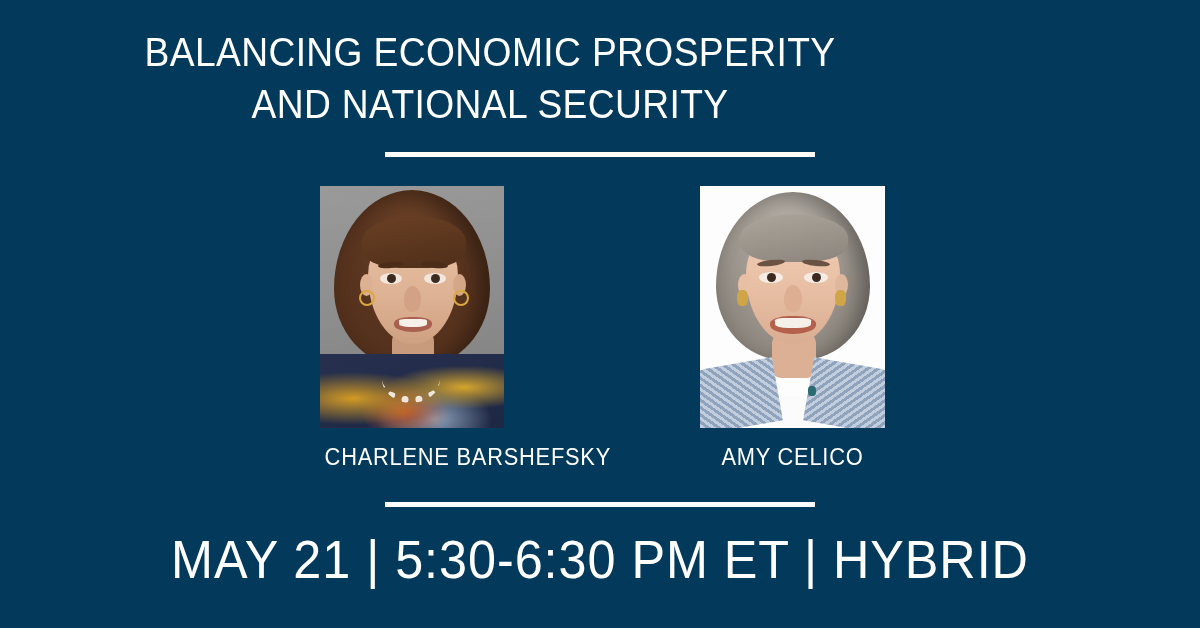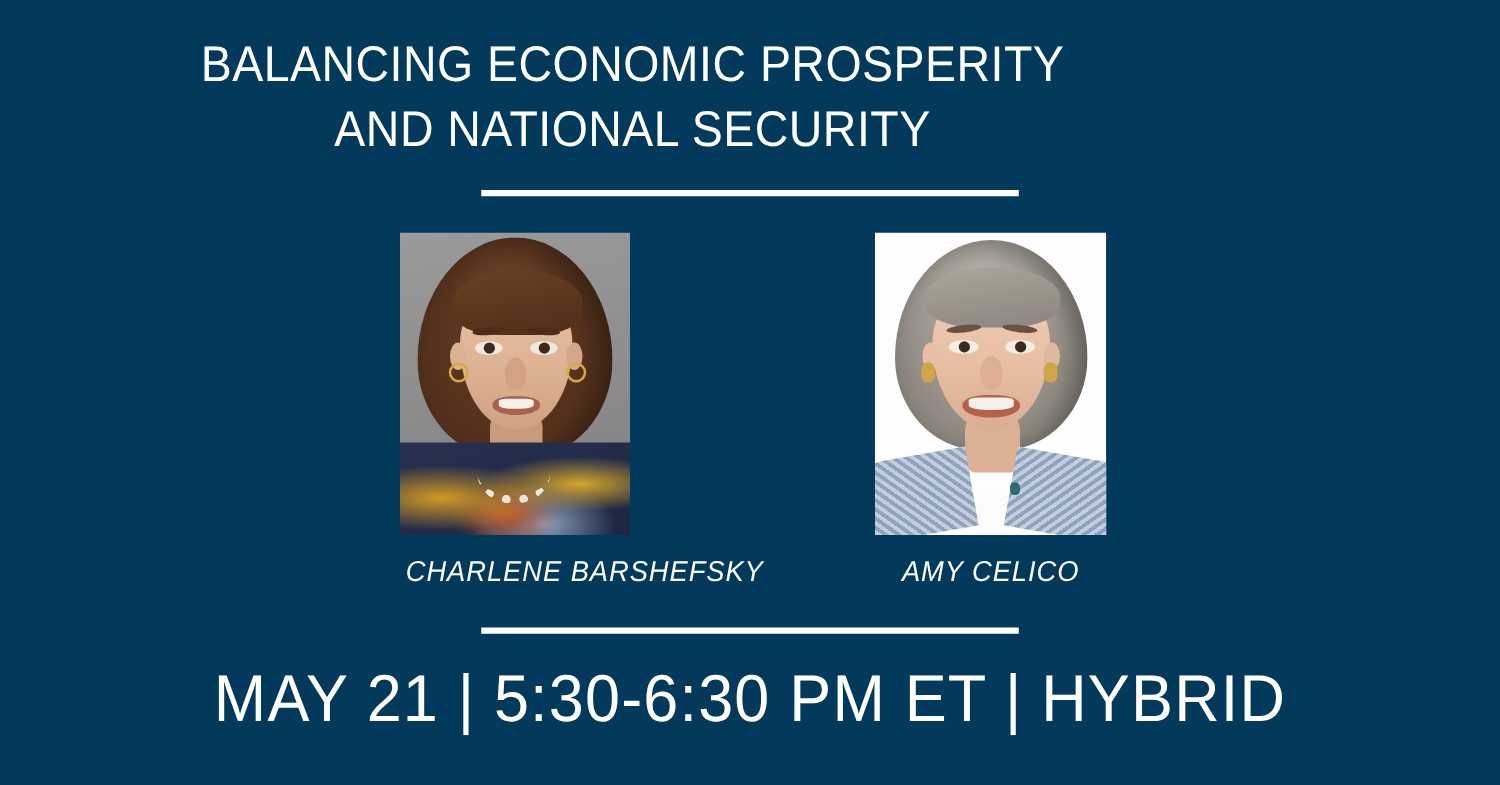--- a/index.html
+++ b/index.html
@@ -19,21 +19,21 @@
     position: relative;
     width: 1200px;
     height: 628px;
     background: #033a5c;
     box-sizing: border-box;
   }
 
   
   .title-block {
     position: absolute;
-    left: 16px;
+    left: 0;
     top: 26px;
     width: 980px;
     text-align: center;
   }
   .title-line {
     display: block;
     color: #ffffff;
     font-family: "Liberation Sans Narrow", "Liberation Sans", sans-serif;
     font-size: 40px;
     font-weight: 400;
@@ -55,21 +55,20 @@
   .divider-top { top: 152px; }
   .divider-bottom { top: 502px; }
 
   
   .speakers {
     position: absolute;
     left: 0;
     top: 186px;
     width: 1200px;
     height: 300px;
-    font-style: italic;
   }
 
   .speaker {
     position: absolute;
     top: 0;
   }
   .speaker-left  { left: 320px; }
   .speaker-right { left: 700px; }
 
   .photo {

